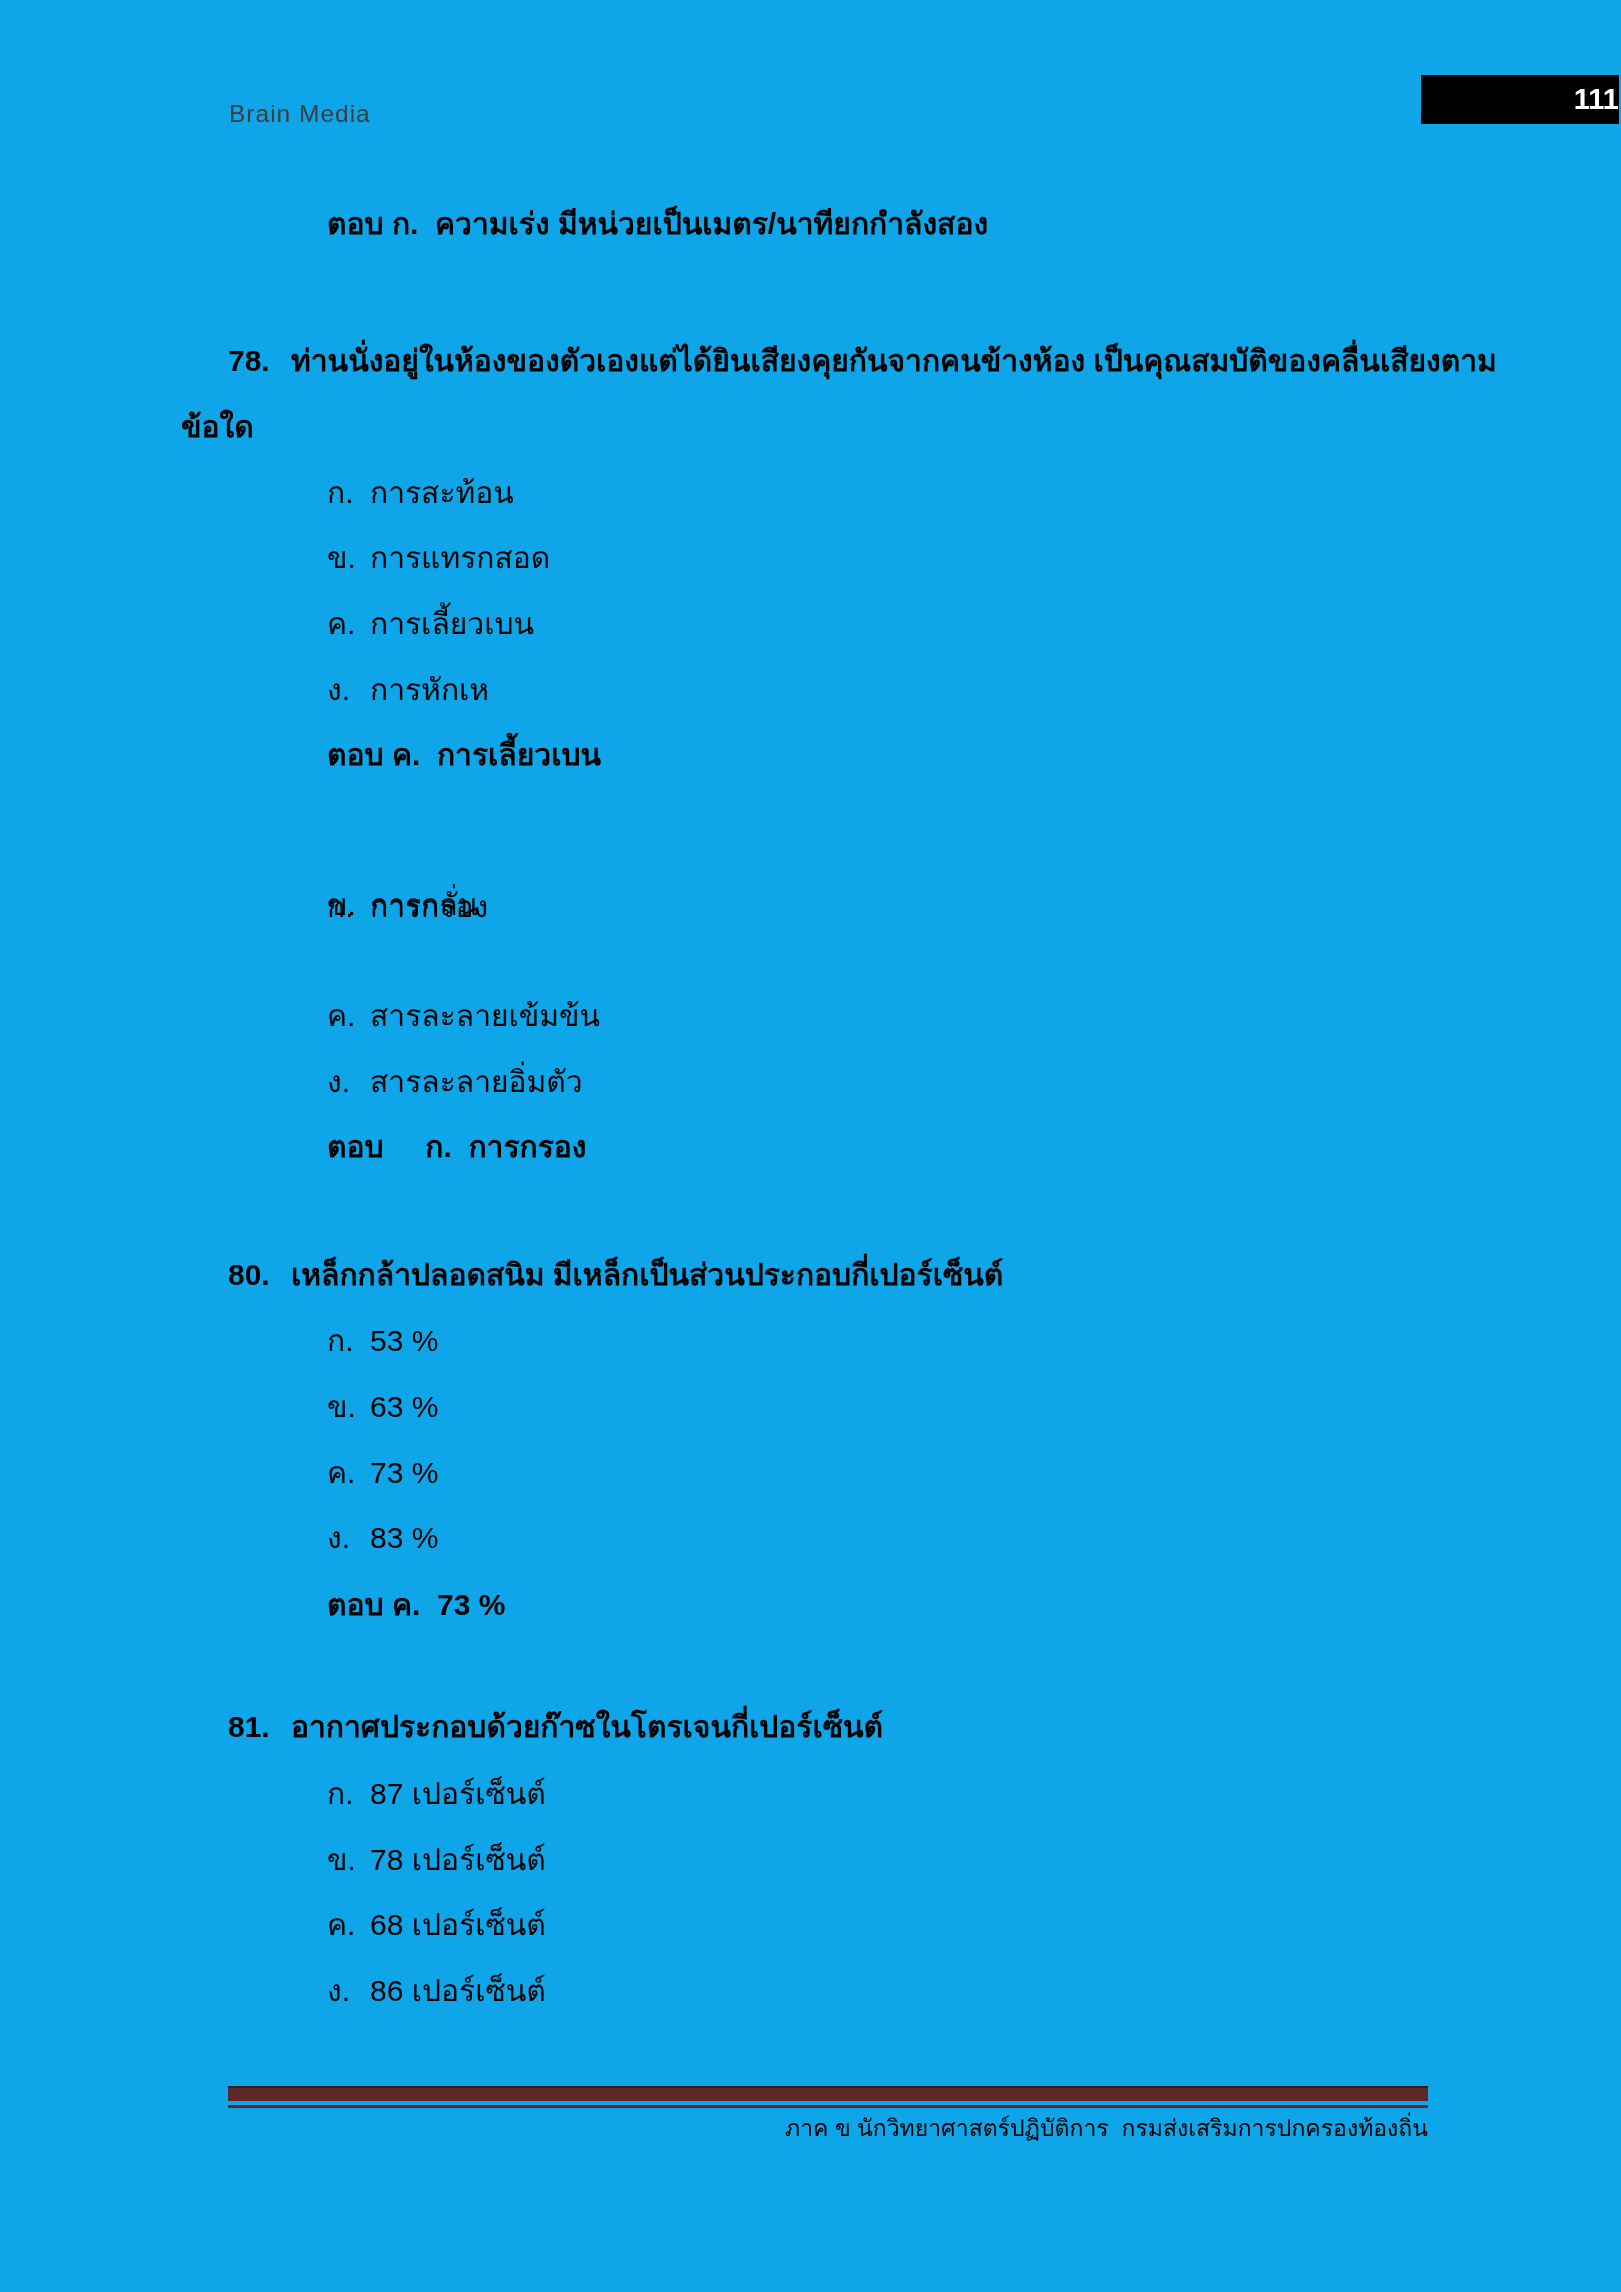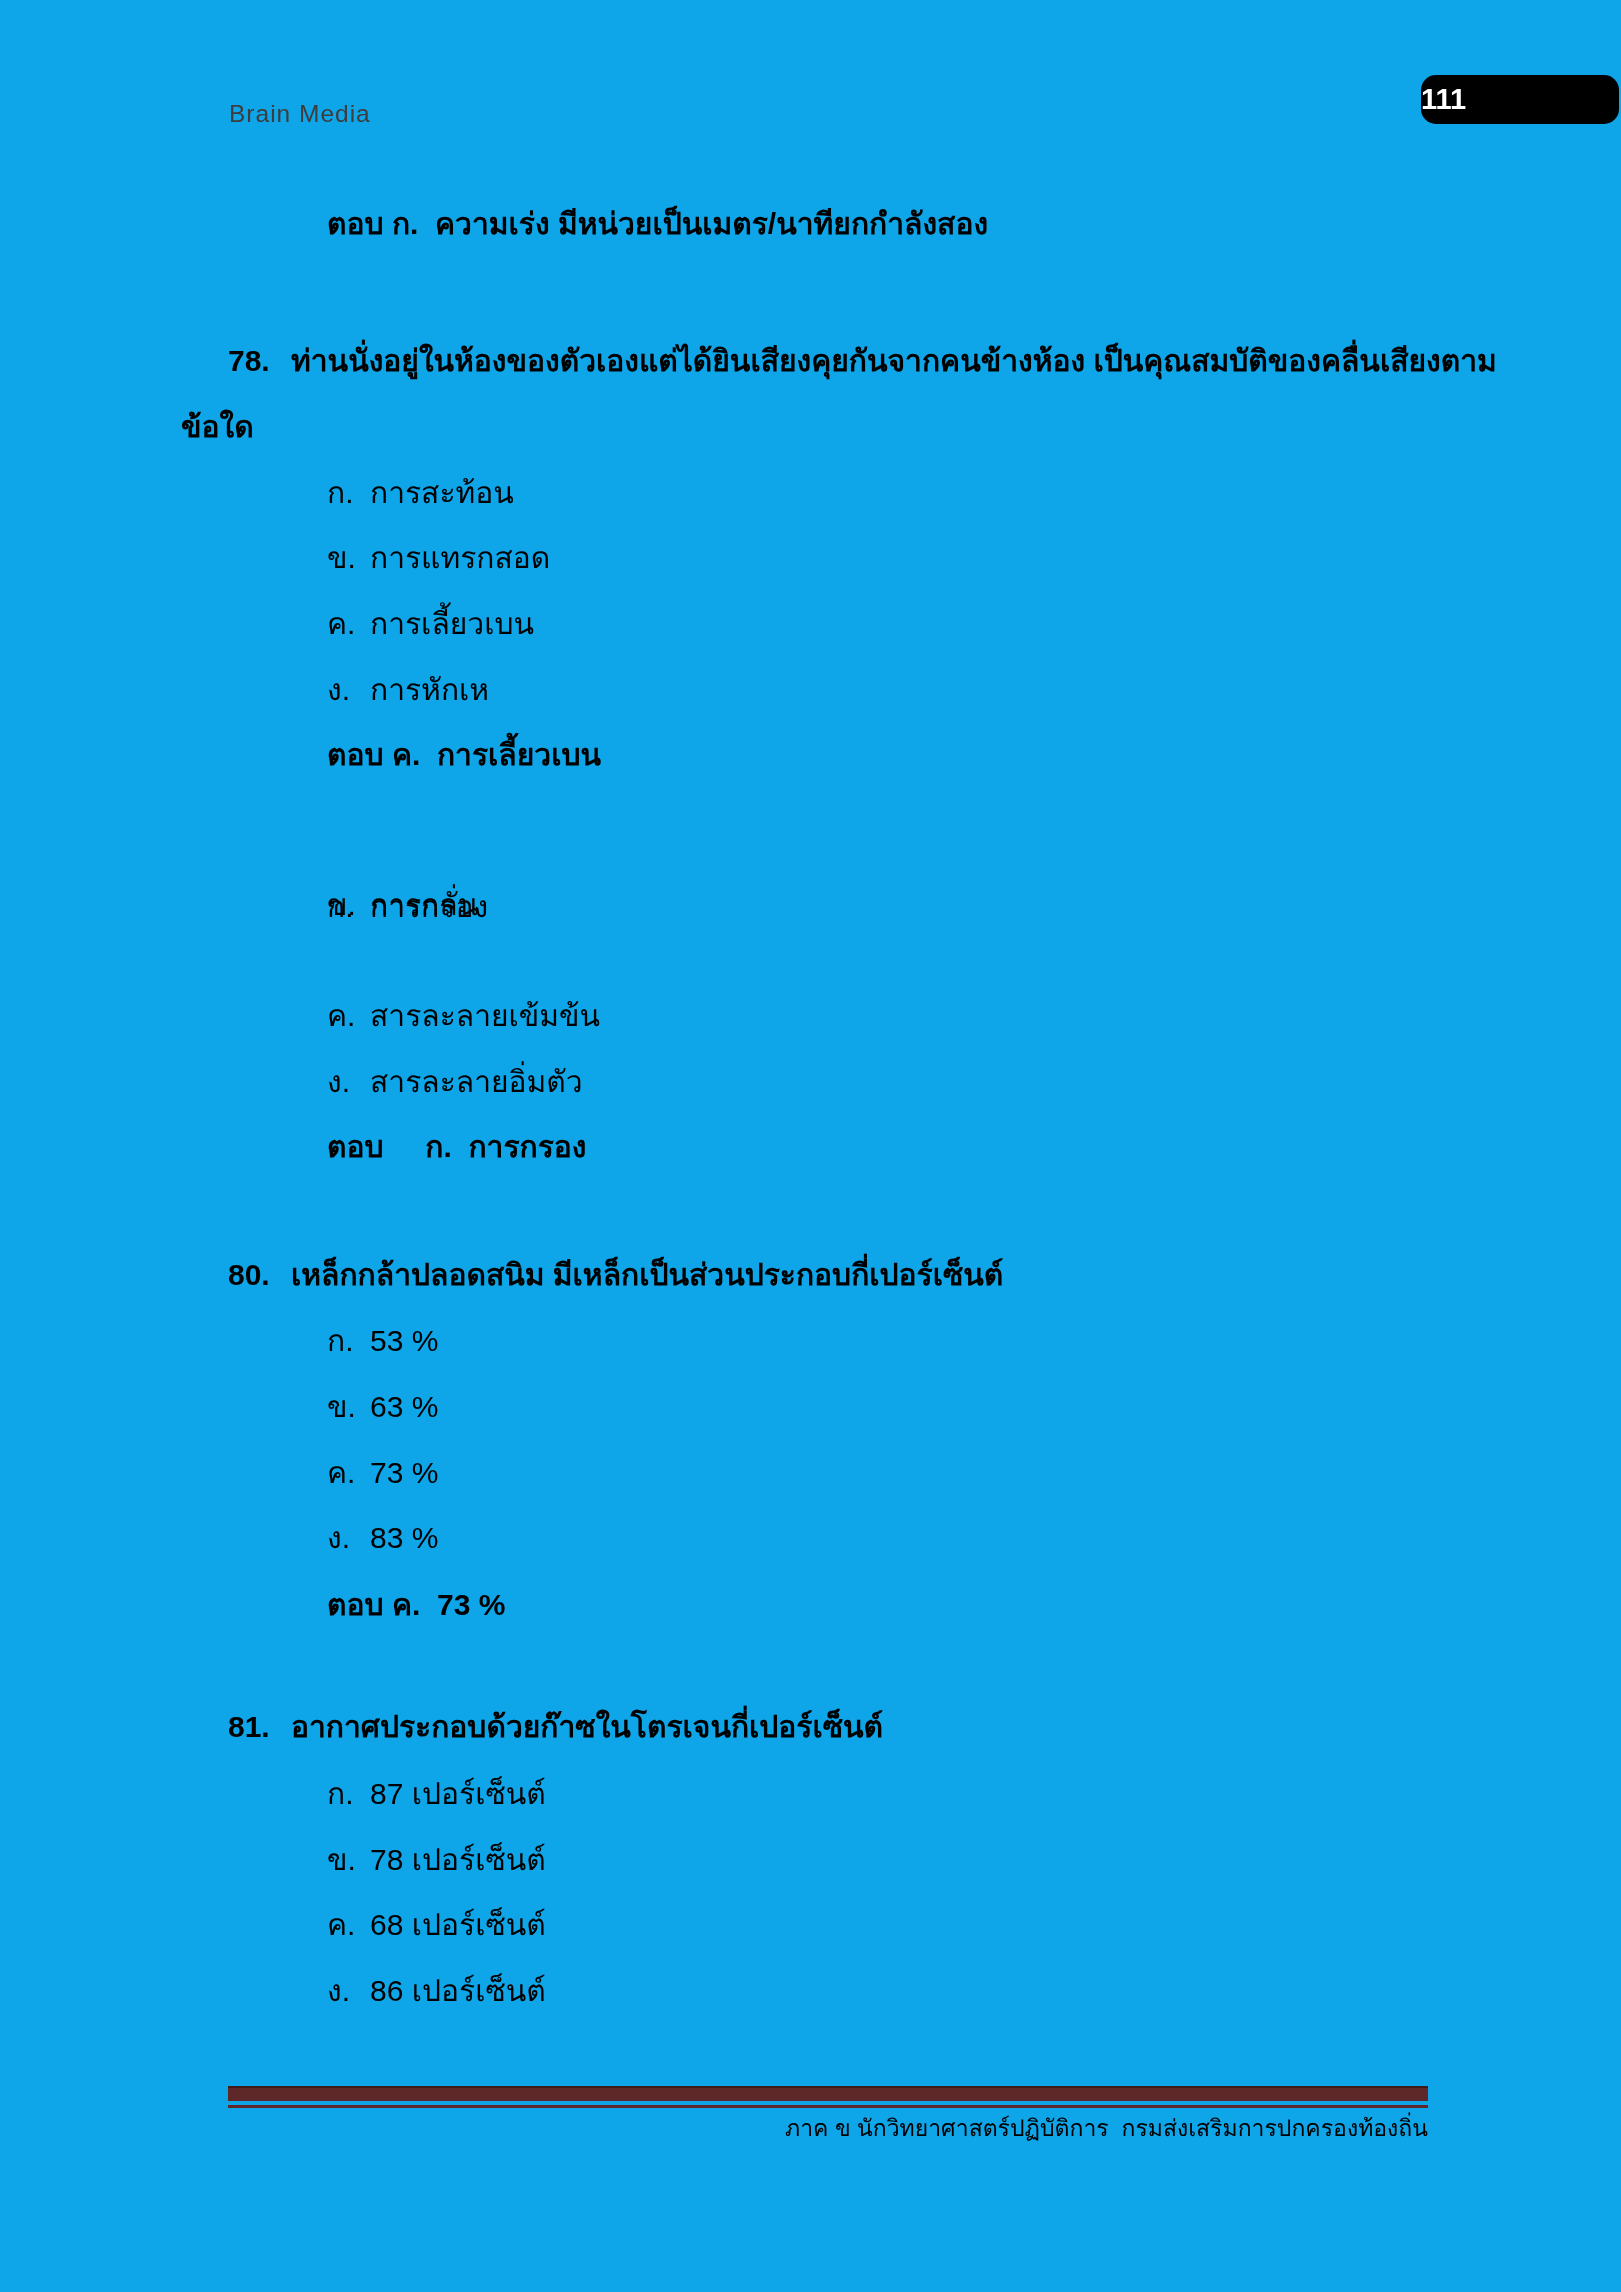--- a/index.html
+++ b/index.html
@@ -27,25 +27,24 @@
     white-space: nowrap;
   }
   .page-badge {
     position: absolute;
     left: 1421px;
     top: 75px;
     width: 198px;
     height: 49px;
     background: #000000;
     color: #ffffff;
-    text-align: left;
+    text-align: right;
     line-height: 49px;
     font-size: 29px;
     font-weight: 700;
-    border-radius: 15px;
   }
   .line {
     position: absolute;
     line-height: 47px;
     font-size: 30px;
     white-space: nowrap;
   }
   .cont {
     left: 327px;
     font-weight: 700;

